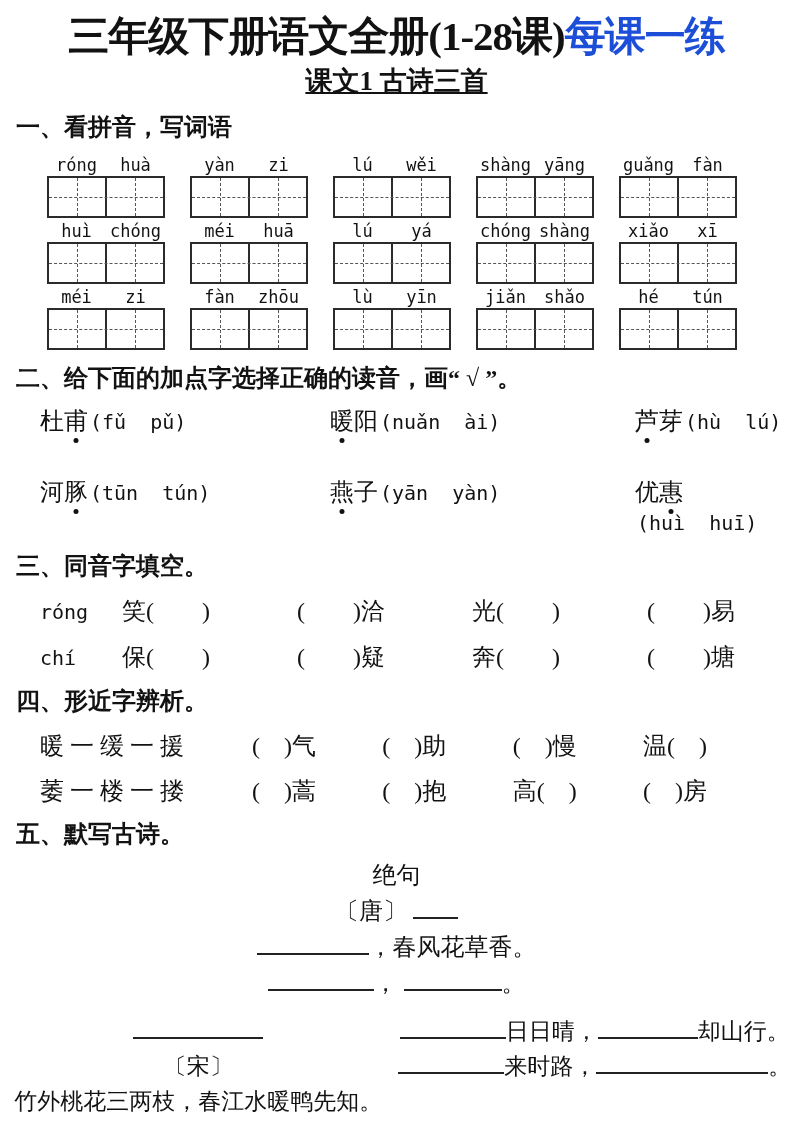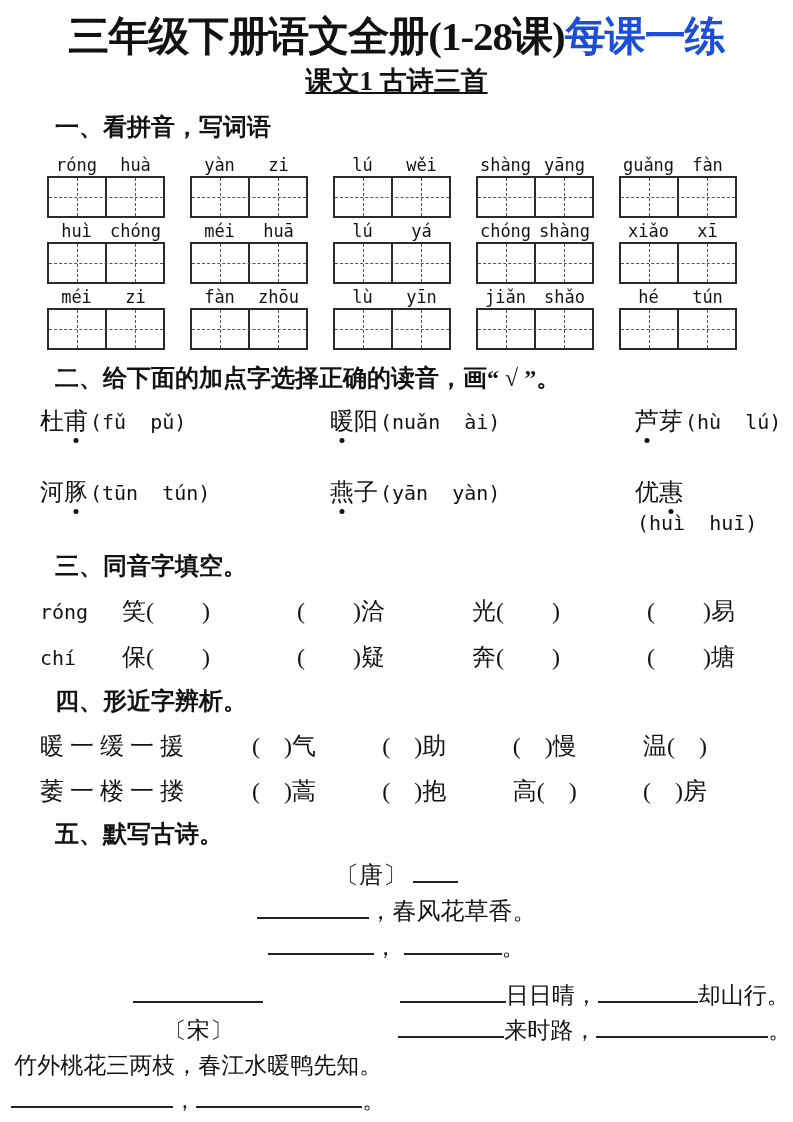--- a/index.html
+++ b/index.html
@@ -4,21 +4,21 @@
 <style>
   * { margin:0; padding:0; box-sizing:border-box; }
   html,body { width:793px; height:1122px; background:#ffffff; overflow:hidden; }
   body { font-family:"Liberation Serif", serif; color:#121212; }
 
   .title { margin-top:12px; text-align:center; font-size:41px; font-weight:bold;
            letter-spacing:-1px; line-height:48px; }
   .title .accent { color:#1d4ed8; }
   .subtitle { text-align:center; font-size:27px; font-weight:bold; margin-top:3px;text-decoration:underline; }
 
-  .h { font-size:24px; font-weight:bold; margin:13px 0 0 55px; line-height:30px; }
+  .h { font-size:24px; font-weight:bold; margin:13px 0 0 16px; line-height:30px; }
 
   
   .pgrid { margin:13px 0 0 47px; width:690px; }
   .prow  { display:flex; gap:25px; margin-bottom:3px; }
   .pgroup{ width:118px; }
   .psyls { display:flex; height:21px; font-family:"DejaVu Sans Mono", monospace;
            font-size:17px; line-height:20px; }
   .psyls span { flex:1; text-align:center; white-space:nowrap; }
   .wbox  { height:42px; border:2px solid #2b2b2b; display:flex; position:relative; }
   .wcell { flex:1; position:relative; }
@@ -264,20 +264,21 @@
   <span class="cells"><span>(　)气</span><span>(　)助</span><span>(　)慢</span><span>温(　)</span></span>
 </div>
 <div class="fillrow s4">
   <span class="lbl">萎 一 楼 一 搂</span>
   <span class="cells"><span>(　)蒿</span><span>(　)抱</span><span>高(　)</span><span>(　)房</span></span>
 </div>
 
 <div class="h">五、默写古诗。</div>
 
 <div class="poem-c">
+  <div>绝句</div>
   <div><span>〔唐〕</span> <span class="blank" style="width:45px"></span></div>
   <div><span class="blank" style="width:112px"></span><span>，春风花草香。</span></div>
   <div><span class="blank" style="width:106px"></span><span>，</span> <span class="blank" style="width:98px"></span><span>。</span></div>
 </div>
 
 <div class="bottom">
   <div class="bcol">
     <div><span class="blank" style="width:130px"></span></div>
     <div>〔宋〕</div>
     <div>竹外桃花三两枝，春江水暖鸭先知。</div>

